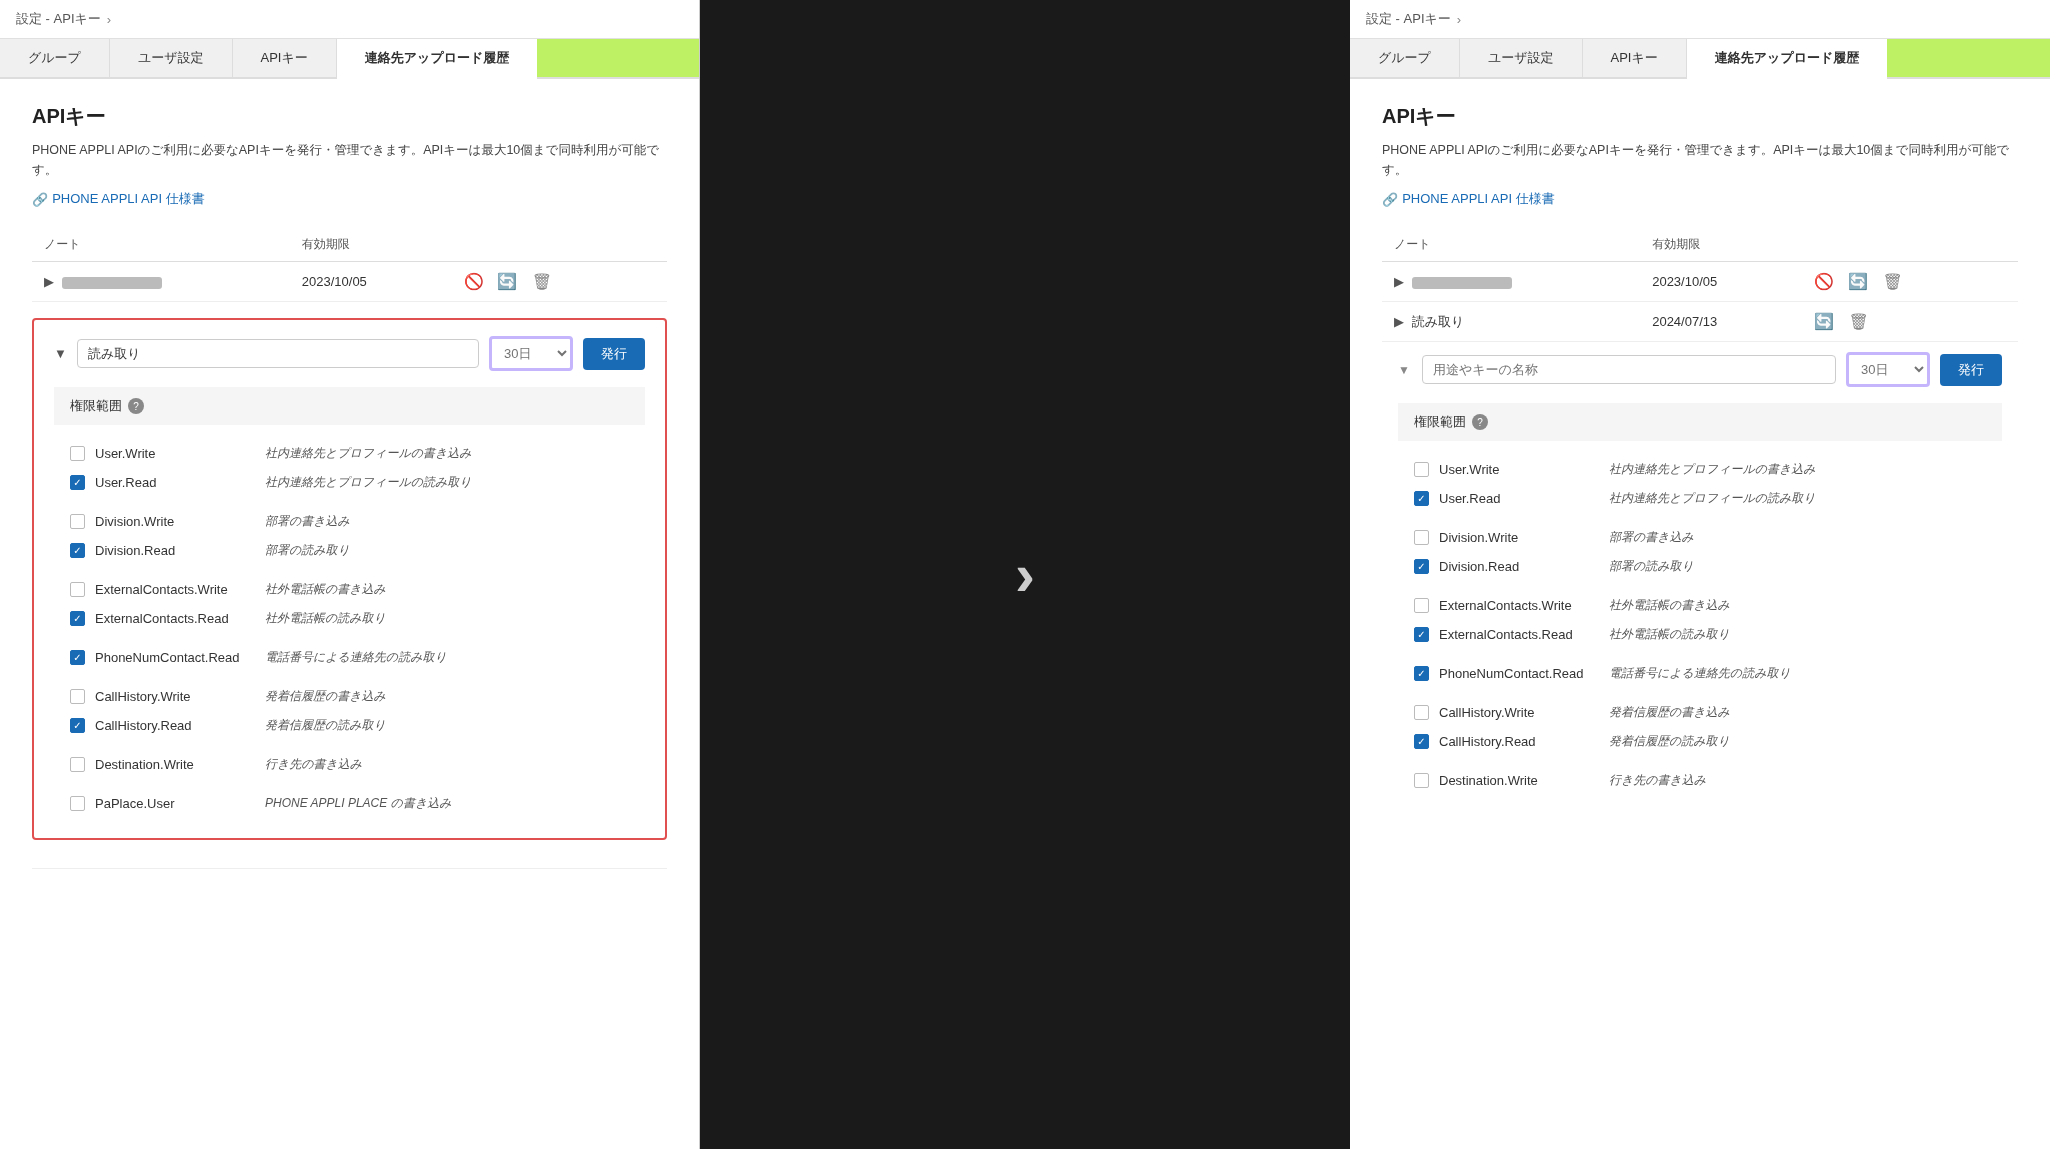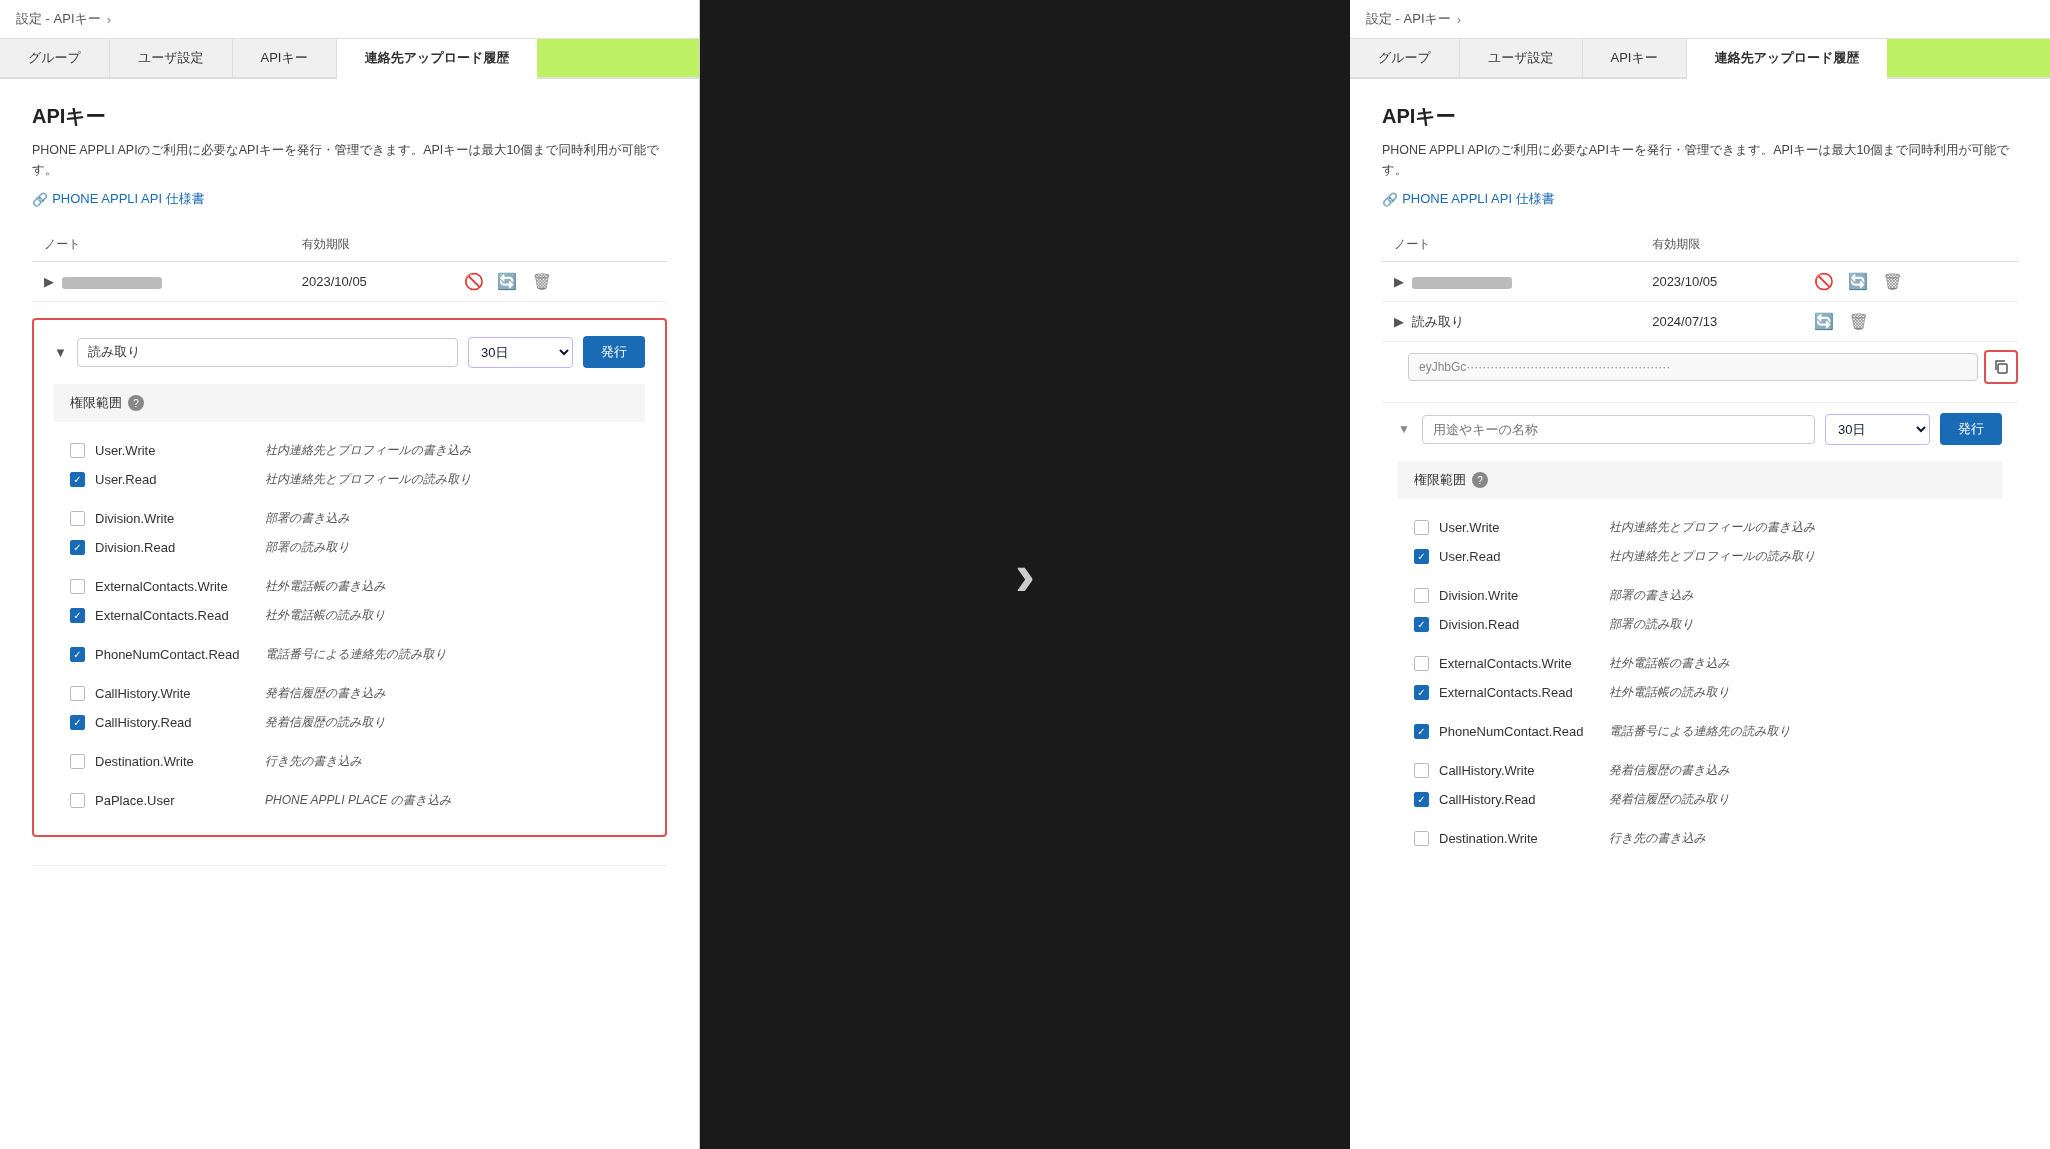--- a/index.html
+++ b/index.html
@@ -156,27 +156,27 @@
     }
     .form-input {
       flex: 1;
       border: 1px solid #ccc;
       border-radius: 4px;
       padding: 6px 10px;
       font-size: 13px;
       color: #333;
     }
     .form-select {
-      border: 1px solid #c4b5fd;
+      border: 3px solid #c4b5fd;
       border-radius: 4px;
       padding: 6px 8px;
       font-size: 13px;
-      color: #0f172a;
-      background: #fff;
-      width: 105px;
+      color: #737373;
+      background: #fff;
+      width: 84px;
     }
     .btn-issue {
       background: #1a6bb5;
       color: #fff;
       border: none;
       border-radius: 4px;
       padding: 7px 18px;
       font-size: 13px;
       cursor: pointer;
       white-space: nowrap;
@@ -518,33 +518,20 @@
           </td>
           <td>2024/07/13</td>
           <td>
             <div class="icon-group">
               <span class="action-icon">🔄</span>
               <span class="action-icon">🗑</span>
             </div>
           </td>
         </tr>
 
-        <tr>
-          <td colspan="3" style="padding: 0 0 10px 0;">
-            <div class="api-key-row">
-              <input class="api-key-input" type="text" value="eyJhbGc···················································" readonly="" style="">
-              <div class="copy-btn">
-                <svg width="16" height="16" viewBox="0 0 16 16" fill="#555">
-                  <rect x="5" y="5" width="9" height="9" rx="1" fill="none" stroke="#555" stroke-width="1.5"></rect>
-                  <path d="M3 11V2h9" fill="none" stroke="#555" stroke-width="1.5"></path>
-                </svg>
-              </div>
-            </div>
-          </td>
-        </tr>
 
         <tr>
           <td colspan="3" style="padding: 0; border-bottom: none;">
             <div class="right-expand">
 
               <div class="form-row">
                 <span style="color:#888; font-size:12px; min-width:14px;">▼</span>
                 <input class="placeholder-input" type="text" placeholder="用途やキーの名称" style="">
                 <select class="form-select">
                   <option>30日</option>

